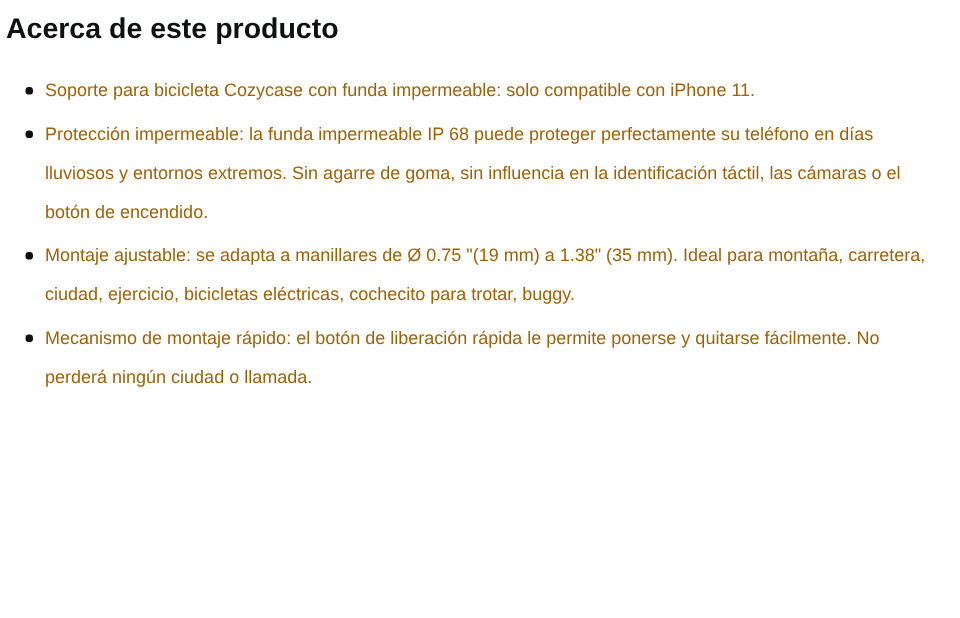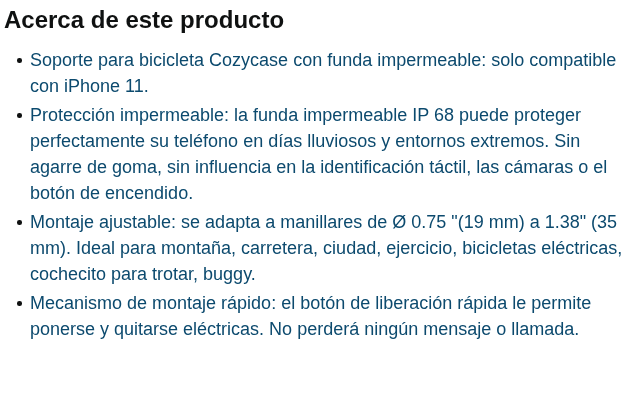--- a/index.html
+++ b/index.html
@@ -13,37 +13,37 @@
     background: #FFFFFF;
     font-family: "Liberation Sans", sans-serif;
     color: #0F1111;
     overflow: hidden;
   }
   .about-section {
     padding: 7px 16px 0 4px;
   }
   .section-title {
     margin: 0 0 14px 0;
-    font-size: 24px;
+    font-size: 19px;
     line-height: 26px;
     font-weight: 700;
     color: #0F1111;
   }
   .feature-bullets {
     margin: 0;
     padding: 0;
     list-style: none;
   }
   .bullet-item {
     position: relative;
     padding-left: 26px;
     margin: 0 0 3px 0;
-    font-size: 18px;
+    font-size: 12px;
     line-height: 26px;
-    color: #0c4a6e;
+    color: #a16207;
   }
   .bullet-dot {
     position: absolute;
     left: 13px;
     top: 11px;
     width: 4.5px;
     height: 4.5px;
     border-radius: 50%;
     background: #0F1111;
   }
@@ -64,16 +64,16 @@
     <li class="bullet-item">
       <span class="bullet-dot"></span>
       <span class="bullet-text">Protección impermeable: la funda impermeable IP 68 puede proteger perfectamente su teléfono en días lluviosos y entornos extremos. Sin agarre de goma, sin influencia en la identificación táctil, las cámaras o el botón de encendido.</span>
     </li>
     <li class="bullet-item">
       <span class="bullet-dot"></span>
       <span class="bullet-text">Montaje ajustable: se adapta a manillares de Ø 0.75 "(19 mm) a 1.38" (35 mm). Ideal para montaña, carretera, ciudad, ejercicio, bicicletas eléctricas, cochecito para trotar, buggy.</span>
     </li>
     <li class="bullet-item">
       <span class="bullet-dot"></span>
-      <span class="bullet-text">Mecanismo de montaje rápido: el botón de liberación rápida le permite ponerse y quitarse eléctricas. No perderá ningún mensaje o llamada.</span>
+      <span class="bullet-text">Mecanismo de montaje rápido: el botón de liberación rápida le permite ponerse y quitarse fácilmente. No perderá ningún ciudad o llamada.</span>
     </li>
   </ul>
 </div>
 
 </body></html>

